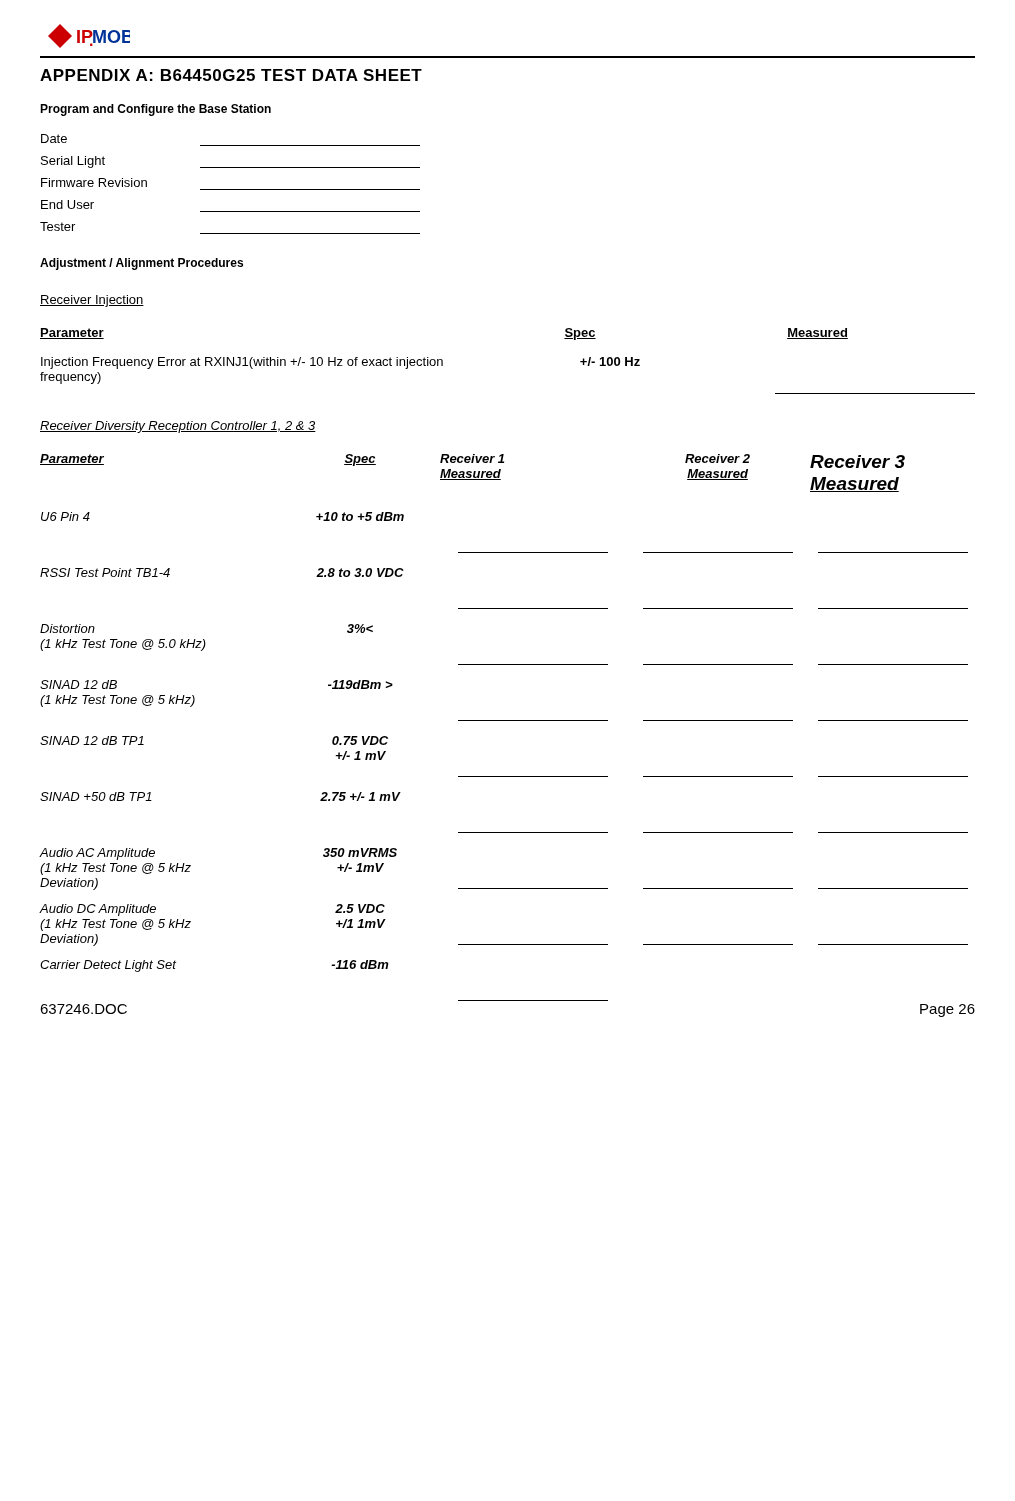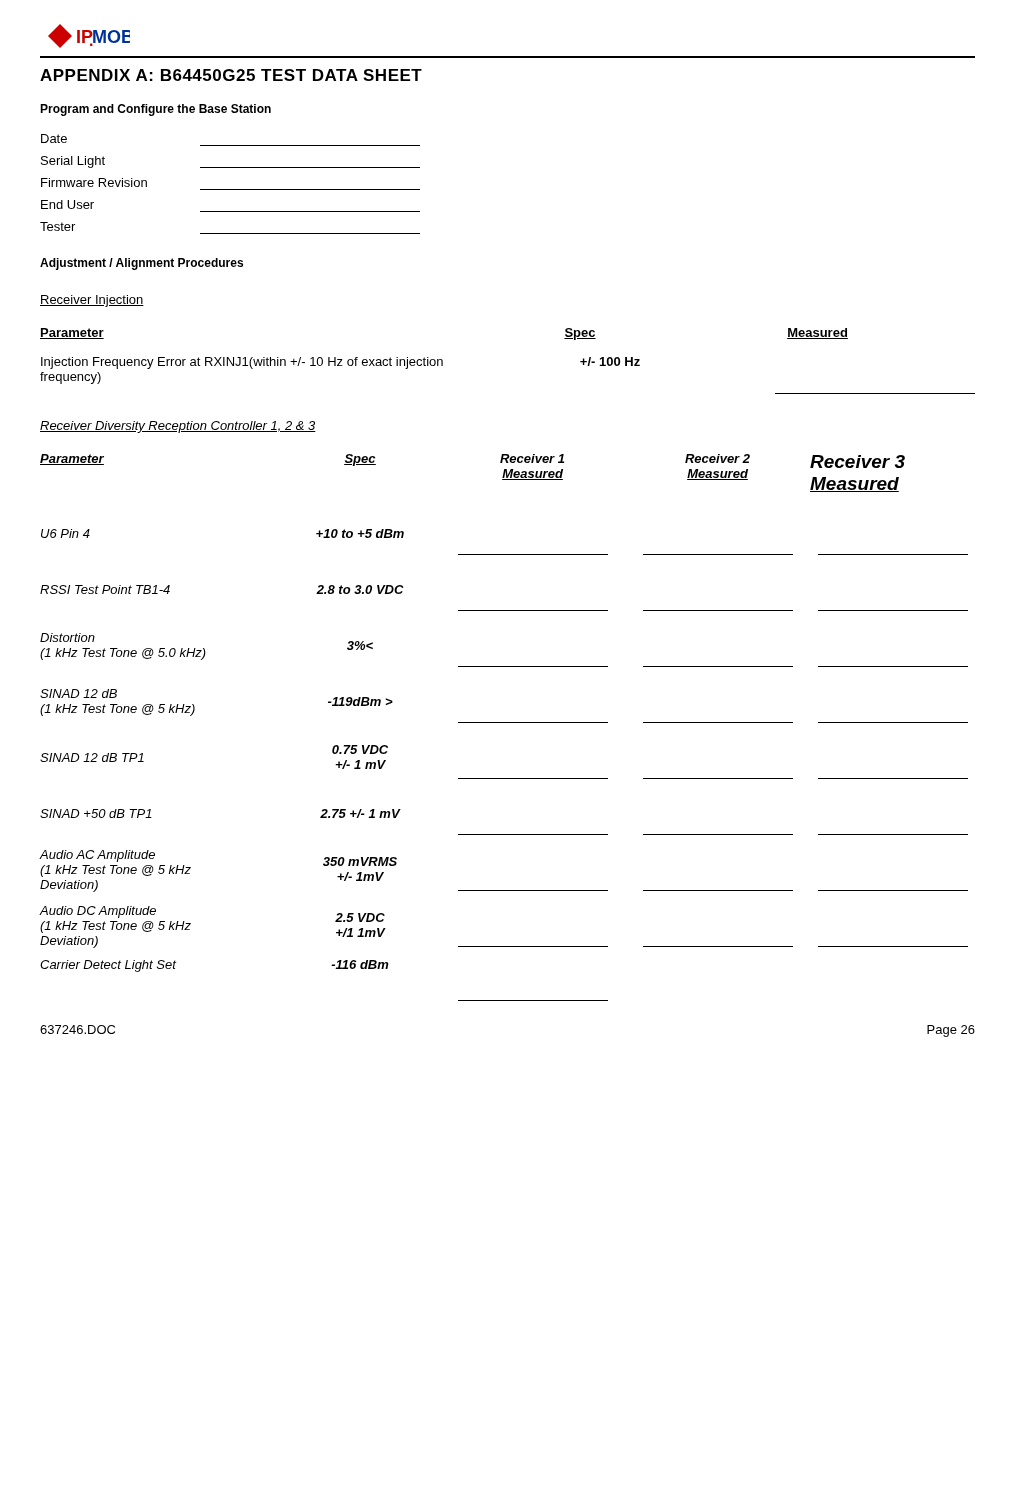--- a/index.html
+++ b/index.html
@@ -162,40 +162,39 @@
       font-weight: bold;
       font-size: 13px;
       text-align: center;
       text-decoration: underline;
     }
 
     .div-col-r1 {
       flex: 0 0 185px;
       font-weight: bold;
       font-size: 13px;
-      text-align: center;
     }
 
     .div-col-r2 {
       flex: 0 0 185px;
       font-weight: bold;
       font-size: 13px;
       text-align: center;
     }
 
     .div-col-r3 {
       flex: 1;
       font-weight: bold;
       font-size: 19px;
       text-align: left;
     }
 
     .div-data-row {
       display: flex;
-      align-items: center;
+      align-items: flex-start;
       min-height: 52px;
       margin-bottom: 4px;
     }
 
     .div-param-cell {
       flex: 0 0 240px;
       font-size: 13px;
       padding-right: 10px;
       padding-top: 4px;
     }
@@ -224,26 +223,26 @@
 
     .div-mline {
       border-bottom: 1px solid #000;
       width: 150px;
       height: 24px;
       margin-top: 24px;
     }
 
     .footer-area {
       position: absolute;
-      bottom: 12px;
+      bottom: 32px;
       left: 40px;
       right: 40px;
       display: flex;
       justify-content: space-between;
-      font-size: 13px;
+      font-size: 15px;
     }
 
     .section-gap {
       margin-bottom: 22px;
     }
 
     .logo-container {
       display: flex;
       align-items: center;
       margin-bottom: 2px;

